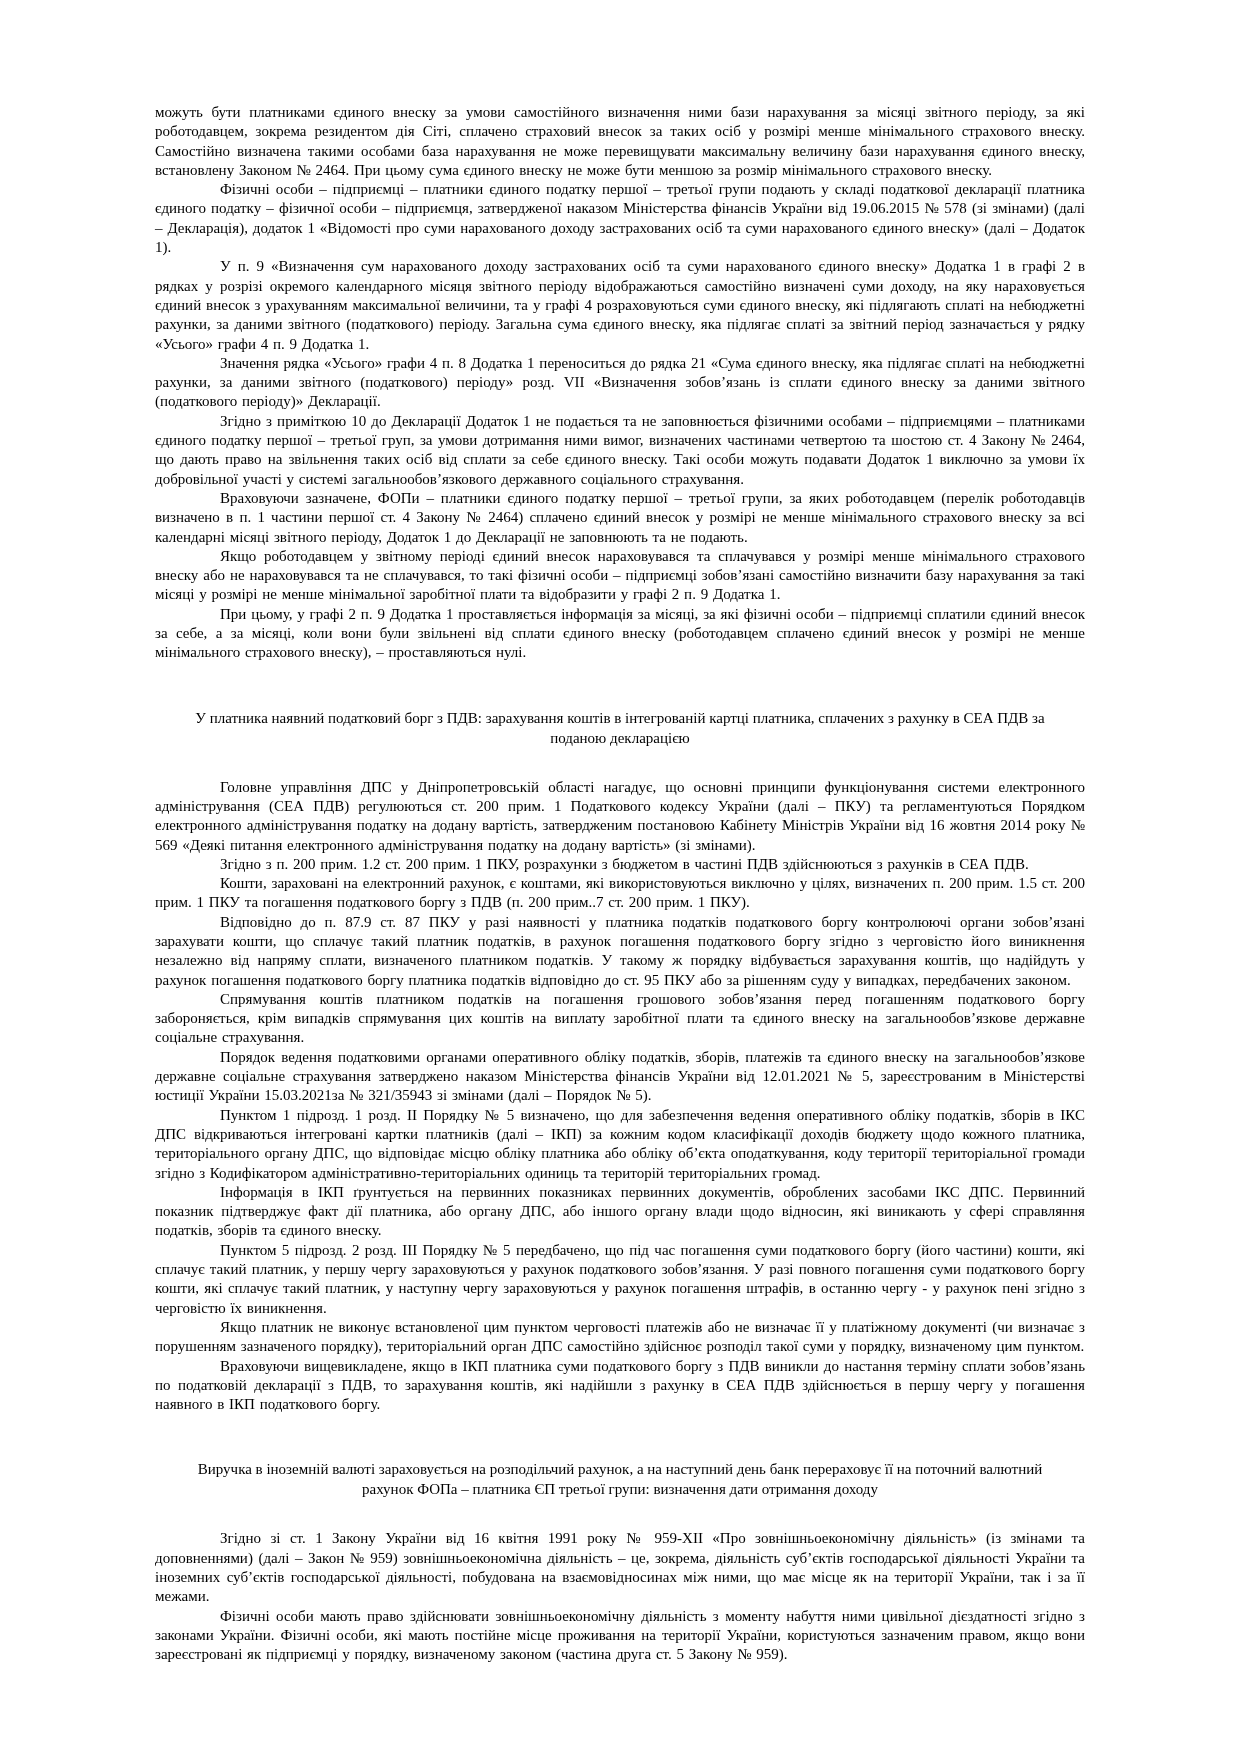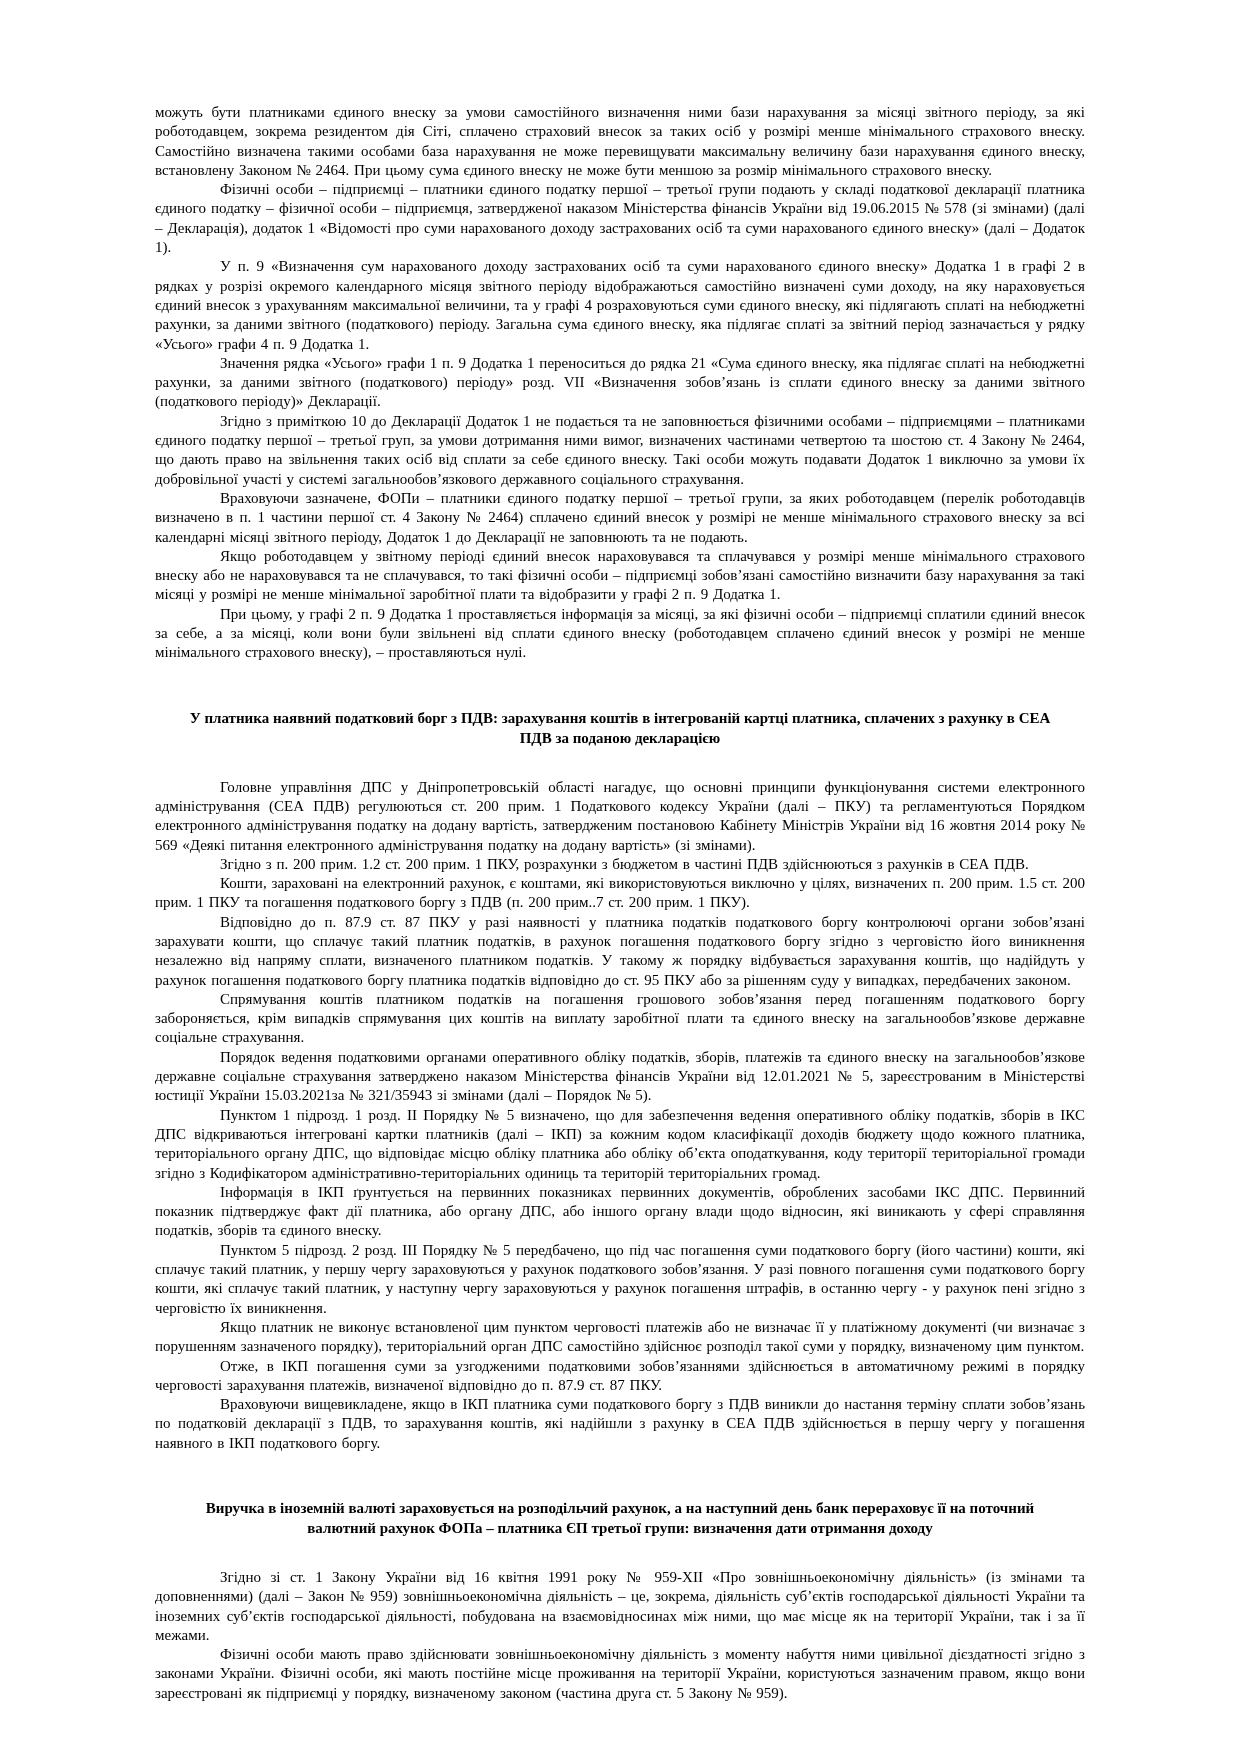--- a/index.html
+++ b/index.html
@@ -28,55 +28,54 @@
     text-align: justify;
     text-indent: 65px;
     word-spacing: 1px;
   }
   .para.no-indent {
     text-indent: 0;
   }
   .heading {
     font-size: 15px;
     line-height: 20px;
-    font-weight: bold;
+    font-weight: normal;
     text-align: center;
     margin: 45px 18px 30px 18px;
   }
   section { margin: 0; padding: 0; }
 </style>
 </head>
 <body>
 
 <div class="page">
 
   <section>
     <p class="para no-indent">можуть бути платниками єдиного внеску за умови самостійного визначення ними бази нарахування за місяці звітного періоду, за які роботодавцем, зокрема резидентом дія Сіті, сплачено страховий внесок за таких осіб у розмірі менше мінімального страхового внеску. Самостійно визначена такими особами база нарахування не може перевищувати максимальну величину бази нарахування єдиного внеску, встановлену Законом № 2464. При цьому сума єдиного внеску не може бути меншою за розмір мінімального страхового внеску.</p>
     <p class="para">Фізичні особи – підприємці – платники єдиного податку першої – третьої групи подають у складі податкової декларації платника єдиного податку – фізичної особи – підприємця, затвердженої наказом Міністерства фінансів України від 19.06.2015 №  578 (зі змінами) (далі – Декларація), додаток 1 «Відомості про суми нарахованого доходу застрахованих осіб та суми нарахованого єдиного внеску» (далі – Додаток 1).</p>
     <p class="para">У п. 9 «Визначення сум нарахованого доходу застрахованих осіб та суми нарахованого єдиного внеску» Додатка 1 в графі 2 в рядках у розрізі окремого календарного місяця звітного періоду відображаються самостійно визначені суми доходу, на яку нараховується єдиний внесок з урахуванням максимальної величини, та у графі 4 розраховуються суми єдиного внеску, які підлягають сплаті на небюджетні рахунки, за даними звітного (податкового) періоду. Загальна сума єдиного внеску, яка підлягає сплаті за звітний період зазначається у рядку «Усього» графи 4 п. 9 Додатка 1.</p>
-    <p class="para">Значення рядка «Усього» графи 1 п. 9 Додатка 1 переноситься до рядка 21 «Сума єдиного внеску, яка підлягає сплаті на небюджетні рахунки, за даними звітного (податкового) періоду» розд. VII «Визначення зобов’язань із сплати єдиного внеску за даними звітного (податкового періоду)» Декларації.</p>
+    <p class="para">Значення рядка «Усього» графи 4 п. 8 Додатка 1 переноситься до рядка 21 «Сума єдиного внеску, яка підлягає сплаті на небюджетні рахунки, за даними звітного (податкового) періоду» розд. VII «Визначення зобов’язань із сплати єдиного внеску за даними звітного (податкового періоду)» Декларації.</p>
     <p class="para">Згідно з приміткою 10 до Декларації Додаток 1 не подається та не заповнюється фізичними особами – підприємцями – платниками єдиного податку першої – третьої груп, за умови дотримання ними вимог, визначених частинами четвертою та шостою ст. 4 Закону № 2464, що дають право на звільнення таких осіб від сплати за себе єдиного внеску. Такі особи можуть подавати Додаток 1 виключно за умови їх добровільної участі у системі загальнообов’язкового державного соціального страхування.</p>
     <p class="para">Враховуючи зазначене, ФОПи – платники єдиного податку першої – третьої групи, за яких роботодавцем (перелік роботодавців визначено в п. 1 частини першої ст. 4 Закону № 2464) сплачено єдиний внесок у розмірі не менше мінімального страхового внеску за всі календарні місяці звітного періоду, Додаток 1 до Декларації не заповнюють та не подають.</p>
     <p class="para">Якщо роботодавцем у звітному періоді єдиний внесок нараховувався та сплачувався у розмірі менше мінімального страхового внеску або не нараховувався та не сплачувався, то такі фізичні особи – підприємці зобов’язані самостійно визначити базу нарахування за такі місяці у розмірі не менше мінімальної заробітної плати та відобразити у графі 2 п. 9 Додатка 1.</p>
     <p class="para">При цьому, у графі 2 п. 9 Додатка 1 проставляється інформація за місяці, за які фізичні особи – підприємці сплатили єдиний внесок за себе, а за місяці, коли вони були звільнені від сплати єдиного внеску (роботодавцем сплачено єдиний внесок у розмірі не менше мінімального страхового внеску), – проставляються нулі.</p>
   </section>
 
   <section>
     <h2 class="heading">У платника наявний податковий борг з ПДВ: зарахування коштів в інтегрованій картці платника, сплачених з рахунку в СЕА ПДВ за поданою декларацією</h2>
     <p class="para">Головне управління ДПС у Дніпропетровській області нагадує, що основні принципи функціонування системи електронного адміністрування (СЕА ПДВ) регулюються ст. 200 прим. 1 Податкового кодексу України (далі – ПКУ) та регламентуються Порядком електронного адміністрування податку на додану вартість, затвердженим постановою Кабінету Міністрів України від 16 жовтня 2014 року № 569 «Деякі питання електронного адміністрування податку на додану вартість» (зі змінами).</p>
     <p class="para">Згідно з п. 200 прим. 1.2 ст. 200 прим. 1 ПКУ, розрахунки з бюджетом в частині ПДВ здійснюються з рахунків в СЕА ПДВ.</p>
     <p class="para">Кошти, зараховані на електронний рахунок, є коштами, які використовуються виключно у цілях, визначених п. 200 прим. 1.5 ст. 200 прим. 1 ПКУ та погашення податкового боргу з ПДВ (п. 200 прим..7 ст. 200 прим. 1 ПКУ).</p>
     <p class="para">Відповідно до п. 87.9 ст. 87 ПКУ у разі наявності у платника податків податкового боргу контролюючі органи зобов’язані зарахувати кошти, що сплачує такий платник податків, в рахунок погашення податкового боргу згідно з черговістю його виникнення незалежно від напряму сплати, визначеного платником податків. У такому ж порядку відбувається зарахування коштів, що надійдуть у рахунок погашення податкового боргу платника податків відповідно до ст. 95 ПКУ або за рішенням суду у випадках, передбачених законом.</p>
     <p class="para">Спрямування коштів платником податків на погашення грошового зобов’язання перед погашенням податкового боргу забороняється, крім випадків спрямування цих коштів на виплату заробітної плати та єдиного внеску на загальнообов’язкове державне соціальне страхування.</p>
     <p class="para">Порядок ведення податковими органами оперативного обліку податків, зборів, платежів та єдиного внеску на загальнообов’язкове державне соціальне страхування затверджено наказом Міністерства фінансів України від 12.01.2021 № 5, зареєстрованим в Міністерстві юстиції України 15.03.2021за № 321/35943 зі змінами (далі – Порядок № 5).</p>
     <p class="para">Пунктом 1 підрозд. 1 розд. II Порядку № 5 визначено, що для забезпечення ведення оперативного обліку податків, зборів в ІКС ДПС відкриваються інтегровані картки платників (далі – ІКП) за кожним кодом класифікації доходів бюджету щодо кожного платника, територіального органу ДПС, що відповідає місцю обліку платника або обліку об’єкта оподаткування, коду території територіальної громади згідно з Кодифікатором адміністративно-територіальних одиниць та територій територіальних громад.</p>
     <p class="para">Інформація в ІКП ґрунтується на первинних показниках первинних документів, оброблених засобами ІКС ДПС. Первинний показник підтверджує факт дії платника, або органу ДПС, або іншого органу влади щодо відносин, які виникають у сфері справляння податків, зборів та єдиного внеску.</p>
     <p class="para">Пунктом 5 підрозд. 2 розд. III Порядку № 5 передбачено, що під час погашення суми податкового боргу (його частини) кошти, які сплачує такий платник, у першу чергу зараховуються у рахунок податкового зобов’язання. У разі повного погашення суми податкового боргу кошти, які сплачує такий платник, у наступну чергу зараховуються у рахунок погашення штрафів, в останню чергу - у рахунок пені згідно з черговістю їх виникнення.</p>
     <p class="para">Якщо платник не виконує встановленої цим пунктом черговості платежів або не визначає її у платіжному документі (чи визначає з порушенням зазначеного порядку), територіальний орган ДПС самостійно здійснює розподіл такої суми у порядку, визначеному цим пунктом.</p>
-    <p class="para">Отже, в ІКП погашення суми за узгодженими податковими зобов’язаннями здійснюється в автоматичному режимі в порядку черговості зарахування платежів, визначеної відповідно до п. 87.9 ст. 87 ПКУ.</p>
     <p class="para">Враховуючи вищевикладене, якщо в ІКП платника суми податкового боргу з ПДВ виникли до настання терміну сплати зобов’язань по податковій декларації з ПДВ, то зарахування коштів, які надійшли з рахунку в СЕА ПДВ здійснюється в першу чергу у погашення наявного в ІКП податкового боргу.</p>
   </section>
 
   <section>
     <h2 class="heading">Виручка в іноземній валюті зараховується на розподільчий рахунок, а на наступний день банк перераховує її на поточний валютний рахунок ФОПа – платника ЄП третьої групи: визначення дати отримання доходу</h2>
     <p class="para">Згідно зі ст. 1 Закону України від 16 квітня 1991 року № 959-XII «Про зовнішньоекономічну діяльність» (із змінами та доповненнями) (далі – Закон № 959) зовнішньоекономічна діяльність – це, зокрема, діяльність суб’єктів господарської діяльності України та іноземних суб’єктів господарської діяльності, побудована на взаємовідносинах між ними, що має місце як на території України, так і за її межами.</p>
     <p class="para">Фізичні особи мають право здійснювати зовнішньоекономічну діяльність з моменту набуття ними цивільної дієздатності згідно з законами України. Фізичні особи, які мають постійне місце проживання на території України, користуються зазначеним правом, якщо вони зареєстровані як підприємці у порядку, визначеному законом (частина друга ст. 5 Закону № 959).</p>
 
   </section>
 

